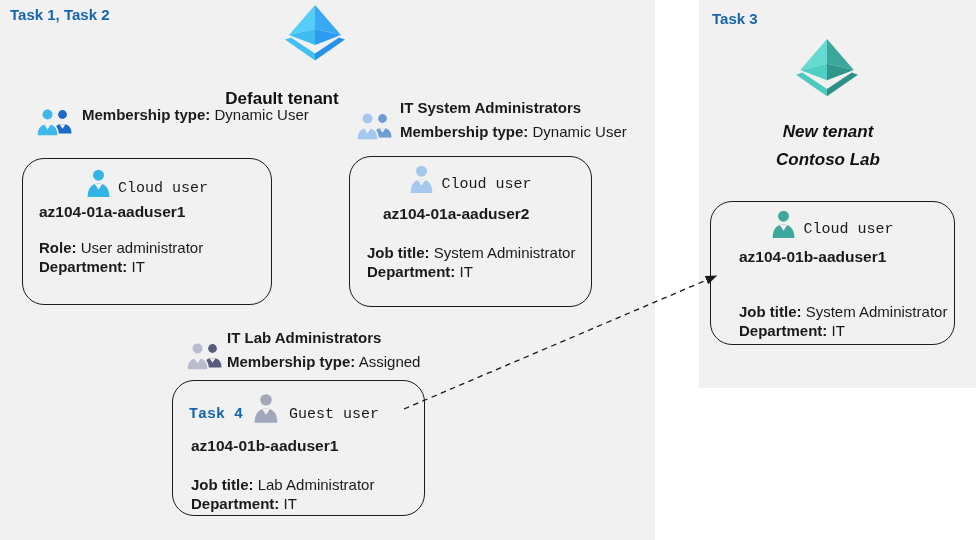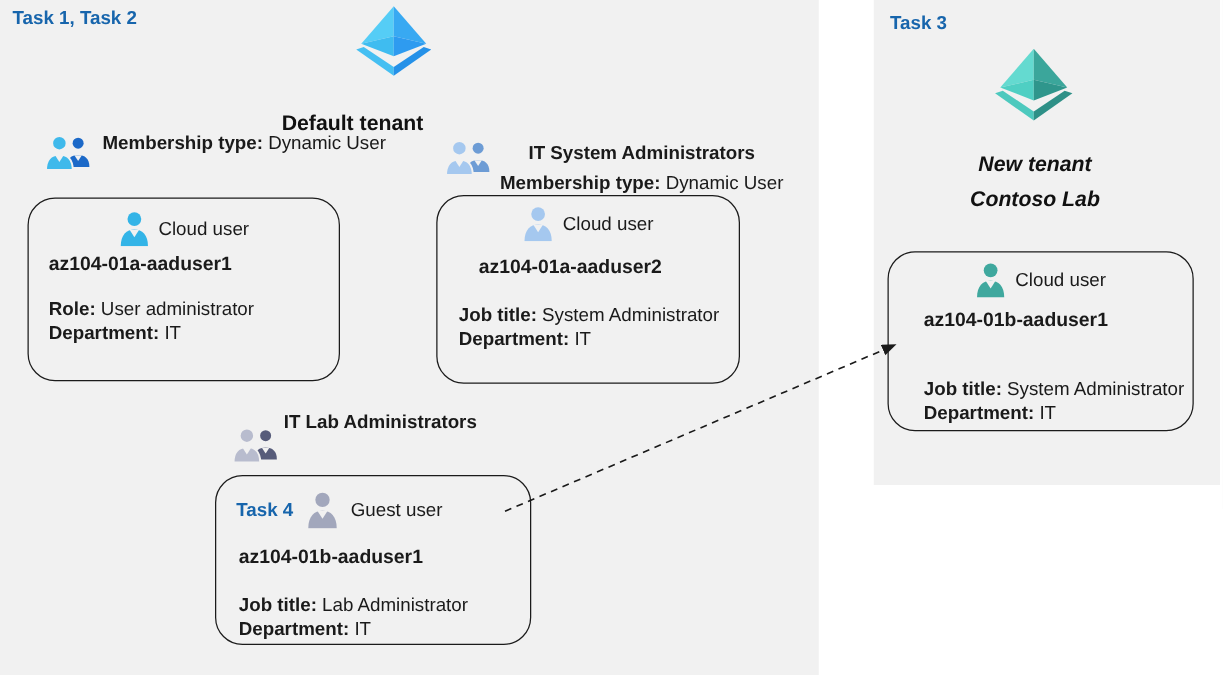--- a/index.html
+++ b/index.html
@@ -22,22 +22,22 @@
 
   .group-text{position:absolute;font-size:15px;line-height:24px;white-space:nowrap;}
   .group-text .g-name{font-weight:bold;}
   .group-icon{position:absolute;}
 
   .card{
     position:absolute;border:1.5px solid #1b1b1b;border-radius:22px;
     background:transparent;box-sizing:border-box;
   }
   .card-header{
-    position:absolute;left:0;right:0;display:flex;align-items:center;
-    justify-content:center;gap:7px;font-size:15px;
+    position:absolute;left:0;right:0;display:flex;align-items:flex-end;
+    justify-content:center;gap:7px;font-size:15px;font-family:Liberation Mono, monospace;
   }
   .card-header.left-align{justify-content:flex-start;}
   .u-name{position:absolute;font-size:15.5px;font-weight:bold;white-space:nowrap;}
   .attrs{position:absolute;font-size:15px;line-height:18.5px;white-space:nowrap;}
   .attrs b{font-weight:bold;}
   .t4{font-size:15px;font-weight:bold;color:#1765ac;}
 
   .person-icon{flex:0 0 auto;}
   .person-cyan  .body{fill:#33b4e7;}
   .person-blue  .body{fill:#a5c8ef;}
@@ -119,21 +119,21 @@
   </div>
 
   <svg class="group-icon gi-2" style="left:356px;top:110px;" width="36" height="33" viewBox="0 0 36 33">
     <circle class="back" cx="26.5" cy="8.5" r="4.4"></circle>
     <path class="back" d="M17.5 27.5 C17.5 21 21 18 26.5 18 C32 18 35.5 21 35.5 27.5 Z"></path>
     <path class="notch" d="M23.5 18.2 L26.5 22.8 L29.5 18.2 Z"></path>
     <circle class="front" cx="11.5" cy="8.5" r="5.8"></circle>
     <path class="front" d="M0.8 30 C0.8 21.5 5.2 17.5 11.5 17.5 C17.8 17.5 22.2 21.5 22.2 30 Z"></path>
     <path class="notch" d="M7.8 17.8 L11.5 23.5 L15.2 17.8 Z"></path>
   </svg>
-  <div class="group-text" style="left:400px;top:111px;text-align:center;">
+  <div class="group-text" style="left:400px;top:96px;">
     <div class="g-name">IT System Administrators</div>
     <div><b>Membership type:</b> <span>Dynamic User</span></div>
   </div>
 
   <div class="card" style="left:349px;top:156px;width:243px;height:151px;">
     <div class="card-header" style="top:8px;">
       <svg class="person-icon person-blue" width="25" height="28" viewBox="0 0 24 27">
         <circle class="body" cx="12" cy="6" r="5.3"></circle>
         <path class="body" d="M1.5 27 C1.5 18 6 14 12 14 C18 14 22.5 18 22.5 27 Z"></path>
         <path class="notch" d="M8.3 14.2 L12 20 L15.7 14.2 Z"></path>
@@ -150,20 +150,21 @@
   <svg class="group-icon gi-3" style="left:186px;top:340px;" width="36" height="33" viewBox="0 0 36 33">
     <circle class="back" cx="26.5" cy="8.5" r="4.4"></circle>
     <path class="back" d="M17.5 27.5 C17.5 21 21 18 26.5 18 C32 18 35.5 21 35.5 27.5 Z"></path>
     <path class="notch" d="M23.5 18.2 L26.5 22.8 L29.5 18.2 Z"></path>
     <circle class="front" cx="11.5" cy="8.5" r="5.8"></circle>
     <path class="front" d="M0.8 30 C0.8 21.5 5.2 17.5 11.5 17.5 C17.8 17.5 22.2 21.5 22.2 30 Z"></path>
     <path class="notch" d="M7.8 17.8 L11.5 23.5 L15.2 17.8 Z"></path>
   </svg>
   <div class="group-text" style="left:227px;top:326px;">
     <div class="g-name">IT Lab Administrators</div>
+    <div><b>Membership type:</b> <span>Assigned</span></div>
   </div>
 
   <div class="card" style="left:172px;top:380px;width:253px;height:136px;">
     <div class="card-header left-align" style="top:12px;left:16px;gap:10px;">
       <span class="t4">Task 4</span>
       <svg class="person-icon person-gray" width="26" height="30" viewBox="0 0 24 27">
         <circle class="body" cx="12" cy="6" r="5.3"></circle>
         <path class="body" d="M1.5 27 C1.5 18 6 14 12 14 C18 14 22.5 18 22.5 27 Z"></path>
         <path class="notch" d="M8.3 14.2 L12 20 L15.7 14.2 Z"></path>
       </svg>

